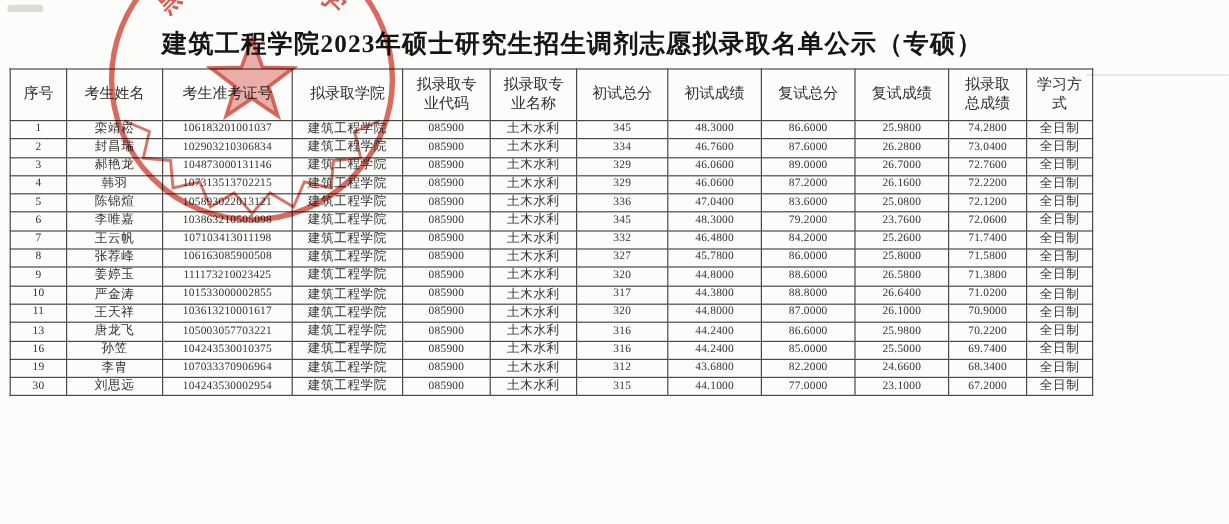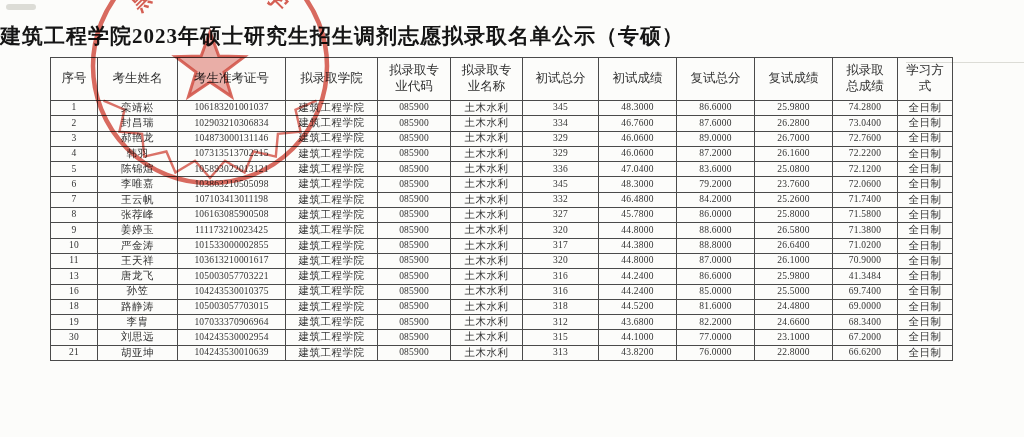--- a/index.html
+++ b/index.html
@@ -4,29 +4,28 @@
 <style>
   html,body{margin:0;padding:0;}
   body{
     width:1024px;height:437px;overflow:hidden;position:relative;
     background:#fcfcfa;
     font-family:"Liberation Serif", serif;
     color:#2b2b2b;
   }
   .page-title{
     position:absolute;top:22px;left:0;width:819px;
-    text-align:left;font-size:21px;font-weight:700;color:#151515;
+    text-align:right;font-size:21px;font-weight:700;color:#151515;
     letter-spacing:1px;margin:0;
     font-family:"Liberation Serif", serif;
   }
   table.roster{
     position:absolute;top:57px;left:8px;
     border-collapse:collapse;table-layout:fixed;
     font-size:10px;
-    margin-left:42px;
   }
   table.roster th, table.roster td{
     border:1px solid #4a4a4a;
     text-align:center;vertical-align:middle;
     padding:0 1px;overflow:hidden;
     color:#333;
   }
   table.roster th{
     height:42px;font-size:12.5px;font-weight:400;
     white-space:pre-line;line-height:1.25;color:#2e2e2e;
@@ -245,52 +244,38 @@
         <td class="num">13</td>
         <td class="cjk">唐龙飞</td>
         <td class="num">105003057703221</td>
         <td class="cjk">建筑工程学院</td>
         <td class="num">085900</td>
         <td class="cjk">土木水利</td>
         <td class="num">316</td>
         <td class="num">44.2400</td>
         <td class="num">86.6000</td>
         <td class="num">25.9800</td>
-        <td class="num">41.3484</td>
+        <td class="num">70.2200</td>
         <td class="cjk">全日制</td>
       </tr>
       <tr>
         <td class="num">16</td>
         <td class="cjk">孙笠</td>
         <td class="num">104243530010375</td>
         <td class="cjk">建筑工程学院</td>
         <td class="num">085900</td>
         <td class="cjk">土木水利</td>
         <td class="num">316</td>
         <td class="num">44.2400</td>
         <td class="num">85.0000</td>
         <td class="num">25.5000</td>
         <td class="num">69.7400</td>
         <td class="cjk">全日制</td>
       </tr>
       <tr>
-        <td class="num">18</td>
-        <td class="cjk">路静涛</td>
-        <td class="num">105003057703015</td>
-        <td class="cjk">建筑工程学院</td>
-        <td class="num">085900</td>
-        <td class="cjk">土木水利</td>
-        <td class="num">318</td>
-        <td class="num">44.5200</td>
-        <td class="num">81.6000</td>
-        <td class="num">24.4800</td>
-        <td class="num">69.0000</td>
-        <td class="cjk">全日制</td>
-      </tr>
-      <tr>
         <td class="num">19</td>
         <td class="cjk">李胄</td>
         <td class="num">107033370906964</td>
         <td class="cjk">建筑工程学院</td>
         <td class="num">085900</td>
         <td class="cjk">土木水利</td>
         <td class="num">312</td>
         <td class="num">43.6800</td>
         <td class="num">82.2000</td>
         <td class="num">24.6600</td>
@@ -302,34 +287,20 @@
         <td class="cjk">刘思远</td>
         <td class="num">104243530002954</td>
         <td class="cjk">建筑工程学院</td>
         <td class="num">085900</td>
         <td class="cjk">土木水利</td>
         <td class="num">315</td>
         <td class="num">44.1000</td>
         <td class="num">77.0000</td>
         <td class="num">23.1000</td>
         <td class="num">67.2000</td>
-        <td class="cjk">全日制</td>
-      </tr>
-      <tr>
-        <td class="num">21</td>
-        <td class="cjk">胡亚坤</td>
-        <td class="num">104243530010639</td>
-        <td class="cjk">建筑工程学院</td>
-        <td class="num">085900</td>
-        <td class="cjk">土木水利</td>
-        <td class="num">313</td>
-        <td class="num">43.8200</td>
-        <td class="num">76.0000</td>
-        <td class="num">22.8000</td>
-        <td class="num">66.6200</td>
         <td class="cjk">全日制</td>
       </tr>
     </tbody>
 </table>
 
 <svg class="stamp" viewBox="0 0 244 246" xmlns="http://www.w3.org/2000/svg">
   <circle cx="122" cy="122" r="117" fill="none" stroke="#ce372a" stroke-width="4.5" opacity="0.85"></circle>
   <path id="seal-arc" d="M 34 122 A 88 88 0 1 1 210 122" fill="none"></path>
   <text font-size="23" font-weight="bold" fill="#ce372a" opacity="0.9" font-family="Liberation Serif, serif">
     <textPath href="#seal-arc" startOffset="50%" text-anchor="middle">黑龙江科技大学</textPath>

